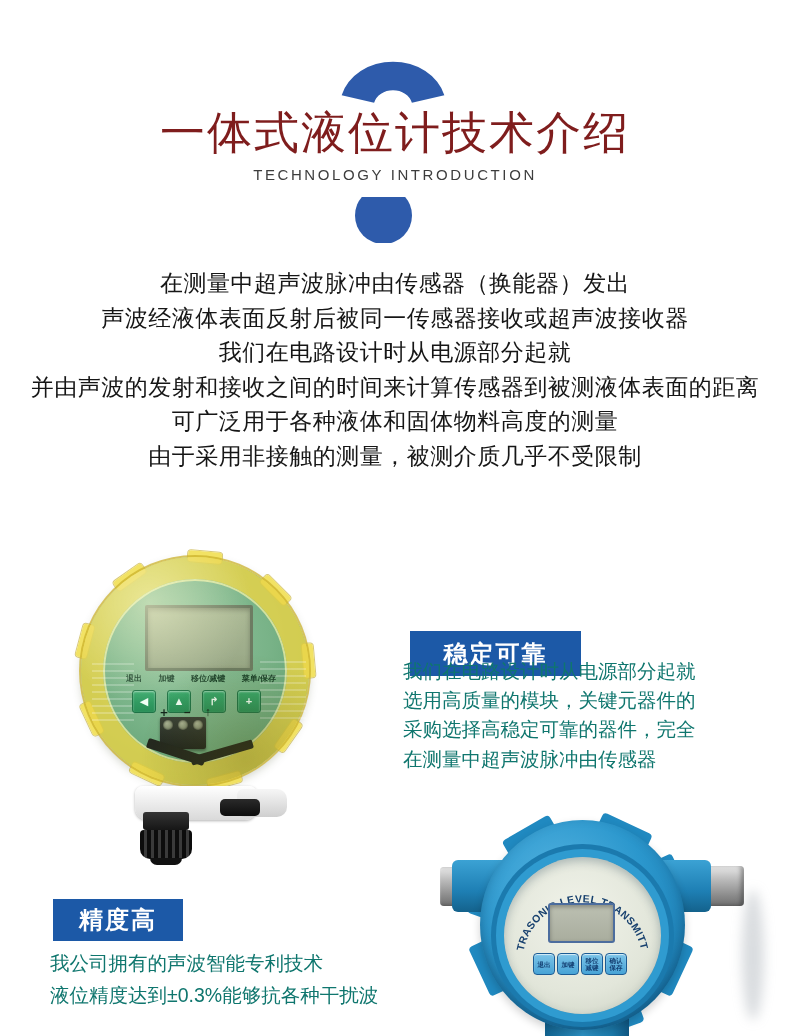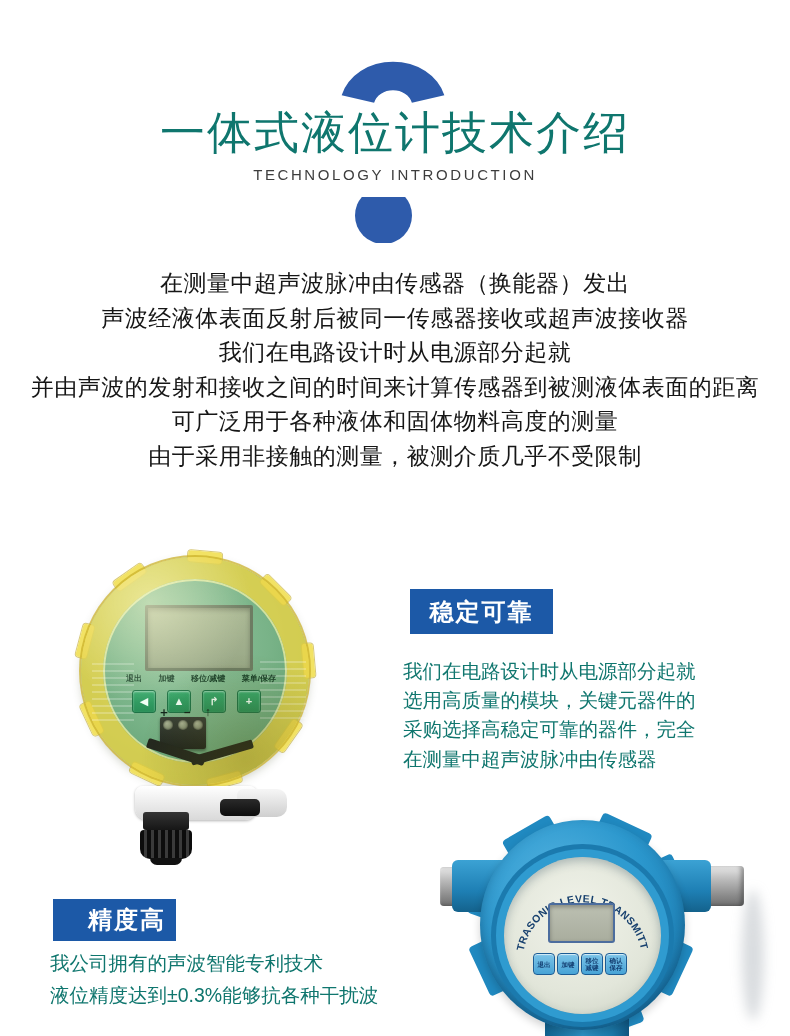--- a/index.html
+++ b/index.html
@@ -6,43 +6,43 @@
   #page{
     position:relative;width:790px;height:1036px;margin:0 auto;
     background:#ffffff;overflow:hidden;
     font-family:"Liberation Sans","DejaVu Sans",sans-serif;
   }
 
   
   .fan-svg{position:absolute;left:338px;top:60px;width:110px;height:47px;}
   .page-title{
     position:absolute;left:0;right:0;top:109px;text-align:center;
-    font-size:45px;line-height:48px;color:#0f766e;font-weight:400;letter-spacing:2px;
+    font-size:45px;line-height:48px;color:#7f1d1d;font-weight:400;letter-spacing:2px;
   }
   .page-subtitle{
     position:absolute;left:0;right:0;top:166px;text-align:center;
     font-size:15px;color:#3d3d3d;letter-spacing:2.6px;font-weight:400;
   }
   .dot-wrap{position:absolute;left:355px;top:197px;width:57px;height:46px;overflow:hidden;}
   .dot-wrap .dot{position:absolute;left:0;top:-10px;width:57px;height:57px;border-radius:50%;background:#2e5bab;}
 
   
   .intro{
     position:absolute;left:0;right:0;top:266px;text-align:center;
     font-size:23px;line-height:34.6px;color:#161616;letter-spacing:0.5px;
   }
 
   
   .badge{
     position:absolute;background:#1c59a7;color:#ffffff;
     display:flex;align-items:center;justify-content:center;
     font-size:24px;font-weight:600;letter-spacing:2px;
   }
-  .badge-stable{left:410px;top:589px;width:143px;height:45px;}
-  .badge-precision{left:53px;top:899px;width:98px;height:42px;padding-left:25px;}
+  .badge-stable{left:410px;top:631px;width:171px;height:45px;}
+  .badge-precision{left:53px;top:899px;width:130px;height:42px;}
   .sec-text{position:absolute;color:#0f766e;font-size:19.5px;}
   .sec-text-stable{left:403px;top:657px;width:340px;line-height:29.2px;}
   .sec-text-precision{left:50px;top:948px;width:430px;line-height:31.6px;}
 
   
   .y-photo{position:absolute;left:62px;top:543px;width:325px;height:330px;}
   .y-green{
     position:absolute;left:19px;top:14px;width:228px;height:228px;border-radius:50%;
     background:radial-gradient(circle at 45% 38%,#92c49e 0%,#79b388 45%,#62a173 75%,#4f8c60 100%);
     box-shadow:0 4px 10px rgba(60,70,30,.25);

